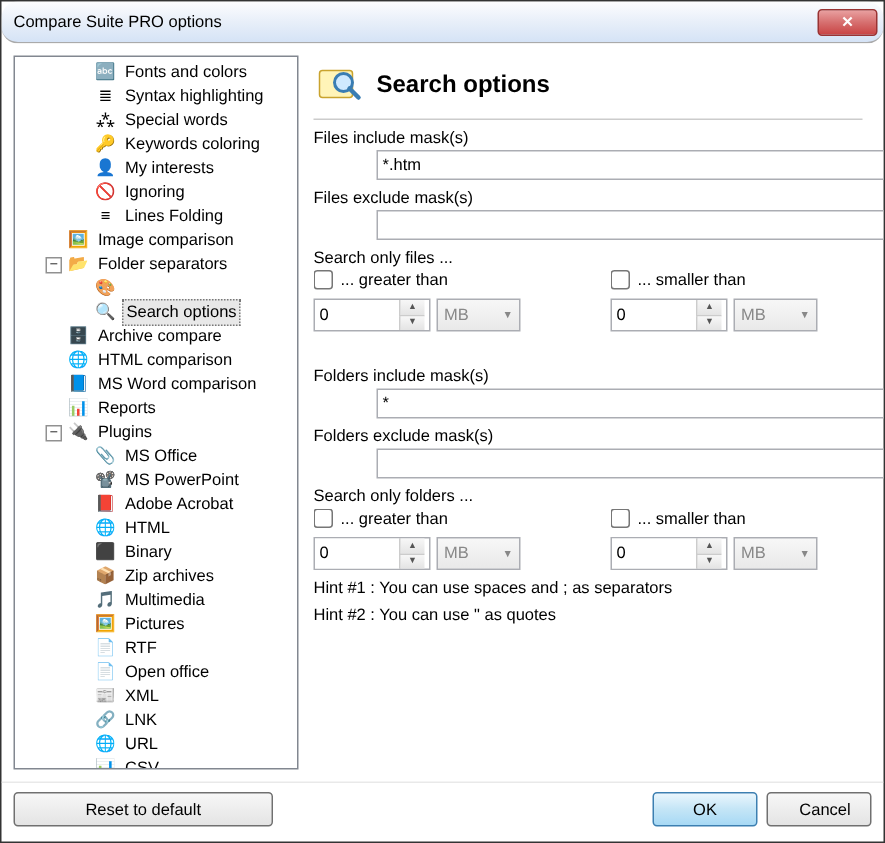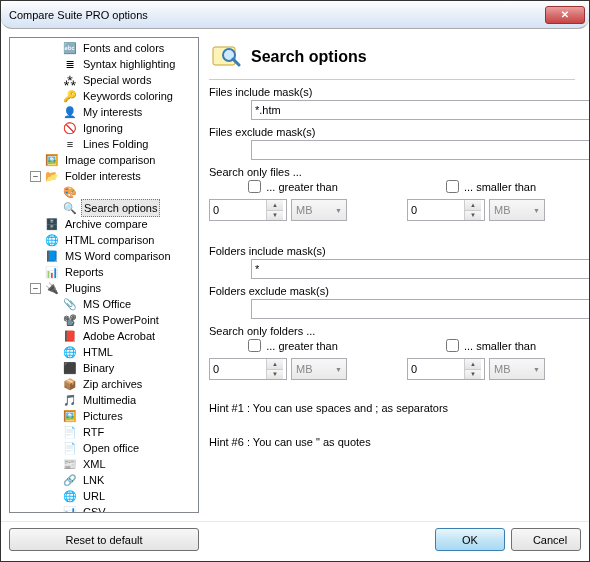--- a/index.html
+++ b/index.html
@@ -20,36 +20,36 @@
 
 .rightpanel { flex: 1; display: flex; flex-direction: column; padding: 2px 6px 0 4px; }
 .header { display: flex; align-items: center; gap: 10px; padding: 2px 0 6px 0; }
 .header-icon { width: 32px; height: 32px; }
 .header-title { font-size: 16px; font-weight: bold; }
 .hr { border: none; border-top: 1px solid #ccc; margin-bottom: 4px; }
 .field-label { margin: 2px 0 2px 0; }
 .text-input { width: 100%; height: 20px; border: 1px solid #abadb3; padding: 0 3px; font: inherit; margin-bottom: 4px; margin-left: 42px; }
 .row2 { display: flex; gap: 30px; }
 .col { flex: 1; }
-.chk-row { display: flex; align-items: center; gap: 5px; margin-bottom: 6px; justify-content: center; }
+.chk-row { display: flex; align-items: center; gap: 5px; margin-bottom: 6px; }
 .chk-row input[type=checkbox] { width: 13px; height: 13px; }
 .size-row { display: flex; align-items: center; gap: 4px; }
 .spinbox { width: 78px; height: 22px; border: 1px solid #abadb3; display: flex; background: #fff; }
 .spinbox input { border: none; width: 56px; padding: 0 3px; font: inherit; outline: none; }
 .spin-btns { width: 17px; display: flex; flex-direction: column; }
 .spin-btns div { flex: 1; border-left: 1px solid #ccc; background: linear-gradient(#f7f7f7,#e4e4e4); display: flex; align-items: center; justify-content: center; font-size: 6px; color: #555; }
 .spin-btns div:first-child { border-bottom: 1px solid #ccc; }
 .unit { width: 56px; height: 22px; border: 1px solid #abadb3; background: linear-gradient(#f7f7f7,#e9e9e9); display: flex; align-items: center; padding: 0 4px; justify-content: space-between; color: #888; }
 .unit .arrow { font-size: 7px; }
 .gap { height: 22px; }
-.hint { margin-top: 22px; }
+.hint { margin-top: 6px; }
 
 .footer { display: flex; padding: 6px 8px 10px 8px; gap: 6px; align-items: center; border-top: 1px solid #e9e9e9; }
 .btn { height: 23px; border: 1px solid #707070; border-radius: 3px; background: linear-gradient(#f7f7f7,#e4e4e4); display: flex; align-items: center; justify-content: center; padding: 0 12px; font: inherit; }
-.btn.reset { width: 190px; }
+.btn.reset { width: 173px; }
 .btn.ok { width: 70px; border: 1px solid #3c7fb1; background: linear-gradient(#eaf6fd,#c4e5f6,#a7d9f5); }
 .btn.cancel { width: 70px; padding-left: 20px; }
 .spacer { flex: 1; }
 </style>
 </head>
 <body>
 
 <div class="titlebar">
   <span class="titlebar-text">Compare Suite PRO options</span>
   <div class="close-btn">
@@ -95,21 +95,21 @@
         <span class="label">Lines Folding</span>
       </div>
       <div class="tree-item indent1">
         <span class="no-toggle"></span>
         <span class="icon">🖼️</span>
         <span class="label">Image comparison</span>
       </div>
       <div class="tree-item indent1">
         <span class="toggle">−</span>
         <span class="icon">📂</span>
-        <span class="label">Folder interests</span>
+        <span class="label">Folder separators</span>
       </div>
       <div class="tree-item indent2">
         <span class="no-toggle"></span>
         <span class="icon">🎨</span>
       </div>
       <div class="tree-item indent2 selected">
         <span class="no-toggle"></span>
         <span class="icon">🔍</span>
         <span class="label">Search options</span>
       </div>
@@ -313,21 +313,21 @@
           </div>
           <div class="unit">
               <span>MB</span>
               <span class="arrow">▼</span>
             </div>
         </div>
       </div>
     </div>
 
     <div class="hint">Hint #1 : You can use spaces and ; as separators</div>
-    <div class="hint">Hint #6 : You can use " as quotes</div>
+    <div class="hint">Hint #2 : You can use " as quotes</div>
   </div>
 </div>
 
 <div class="footer">
   <button class="btn reset">Reset to default</button>
   <div class="spacer"></div>
   <button class="btn ok">OK</button>
   <button class="btn cancel">Cancel</button>
 </div>
 

